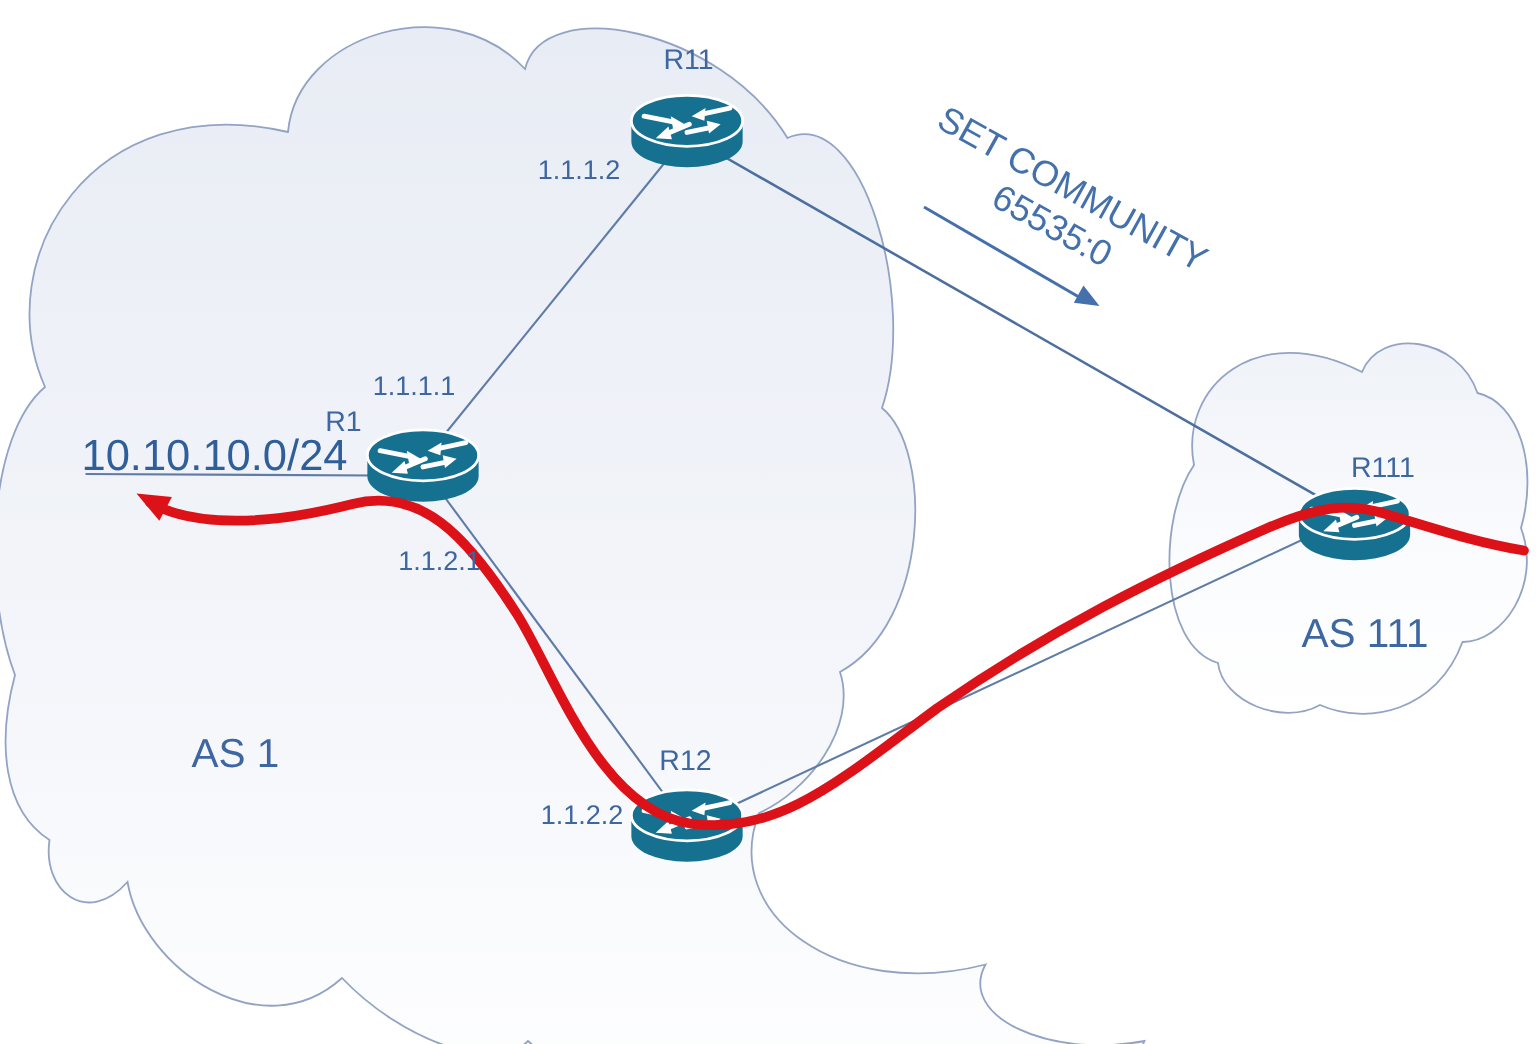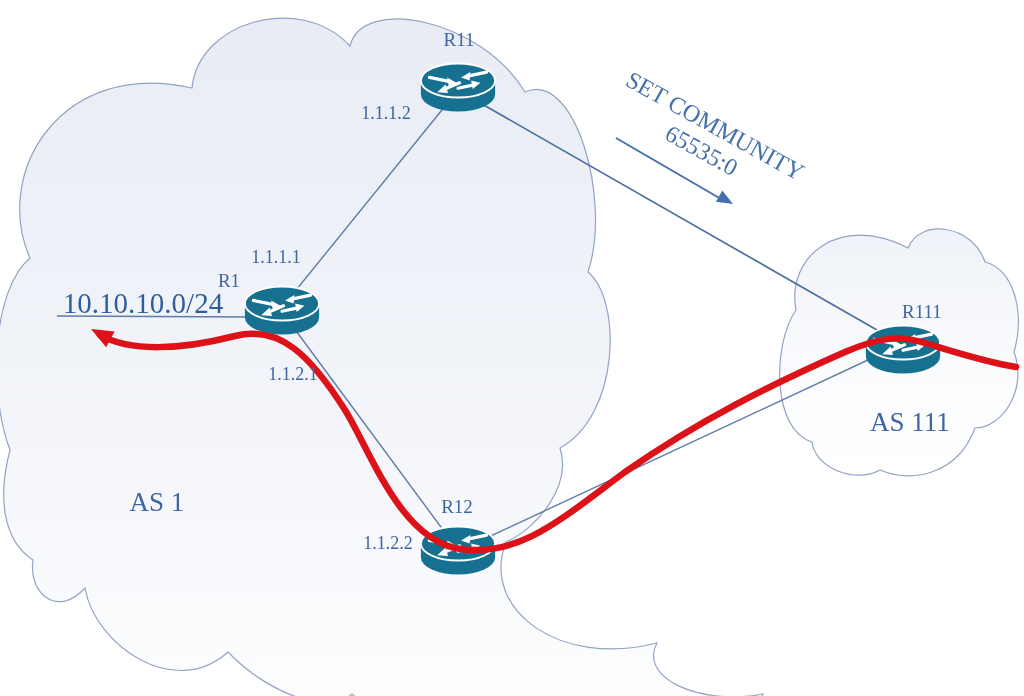--- a/index.html
+++ b/index.html
@@ -1,18 +1,18 @@
 <!DOCTYPE html>
 <html><head>
 <meta charset="utf-8">
 <style>
   html,body{margin:0;padding:0;background:#ffffff;}
   #stage{
     position:relative;width:1024px;height:696px;overflow:hidden;background:#ffffff;
-    font-family:Liberation Serif, serif;
+    font-family:Liberation Sans, sans-serif;
   }
   svg{position:absolute;left:0;top:0;}
   text{fill:#3e66a1;}
   .node-label{font-size:19px;}
   .ip-label{font-size:18px;}
   .as-label{font-size:27px;}
   .prefix-label{font-size:29px;fill:#2f5f9a;}
   .annot{font-size:24px;fill:#4470ab;}
   .link{stroke:#5f7ca6;stroke-width:1.4;fill:none;}
   .longlink{stroke:#4c6f9e;stroke-width:1.7;fill:none;}

